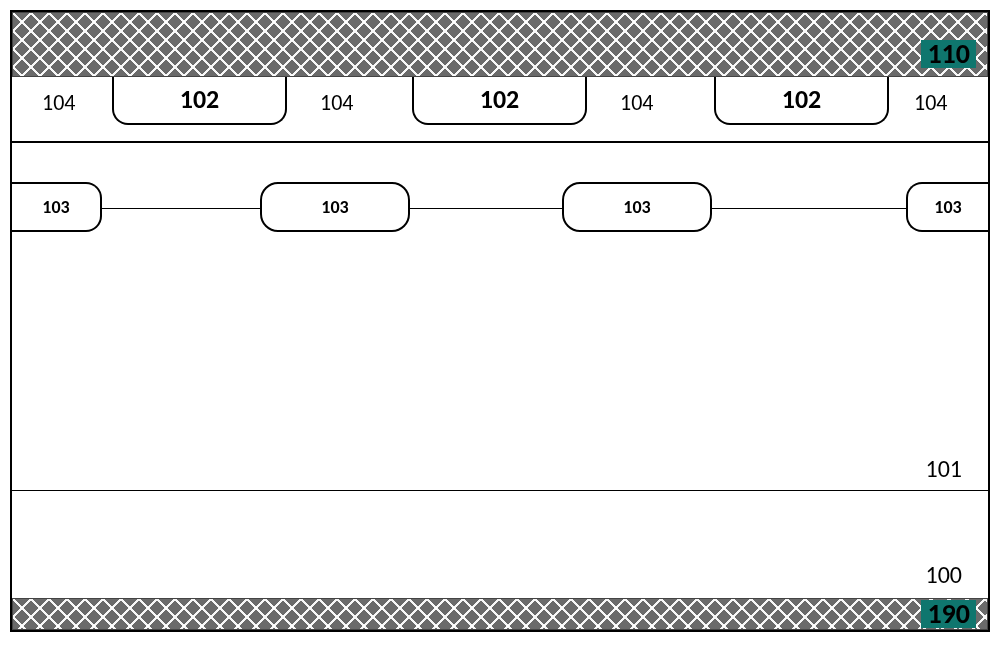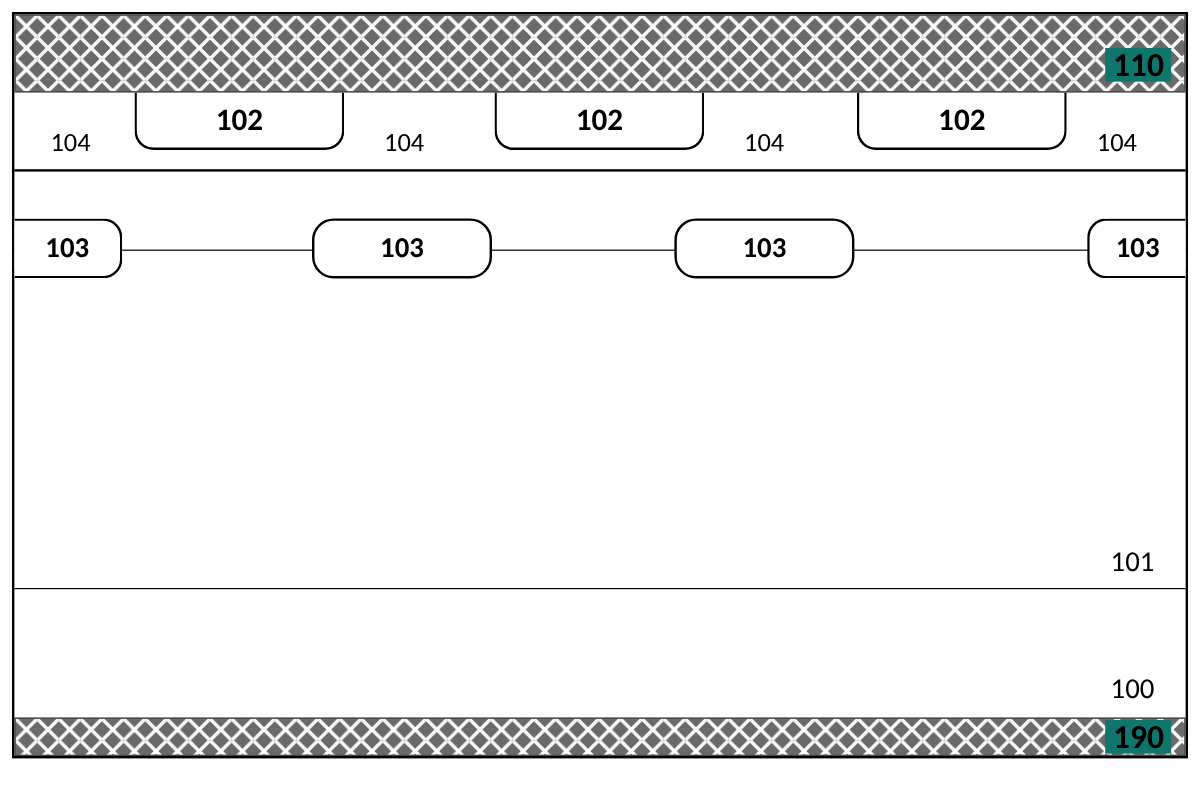--- a/index.html
+++ b/index.html
@@ -78,21 +78,21 @@
     border-bottom-left-radius: 16px;
     border-bottom-right-radius: 16px;
     text-align: center;
     font-weight: 700;
     font-size: 26px;
     line-height: 44px;
   }
 
   .label-104 {
     position: absolute;
-    top: 28px;
+    top: 12px;
     font-size: 22px;
     font-weight: 400;
   }
 
   .line-103 {
     position: absolute;
     left: 0;
     top: 196px;
     width: 100%;
     height: 0;
@@ -100,21 +100,21 @@
   }
 
   .pill-103 {
     position: absolute;
     top: 170px;
     height: 50px;
     border: 2px solid #000;
     background: #fff;
     text-align: center;
     font-weight: 700;
-    font-size: 24px;
+    font-size: 18px;
     line-height: 46px;
   }
   .pill-103-left {
     width: 90px;
     left: 0;
     border-left: none;
     border-top-right-radius: 16px;
     border-bottom-right-radius: 16px;
   }
   .pill-103-mid {

